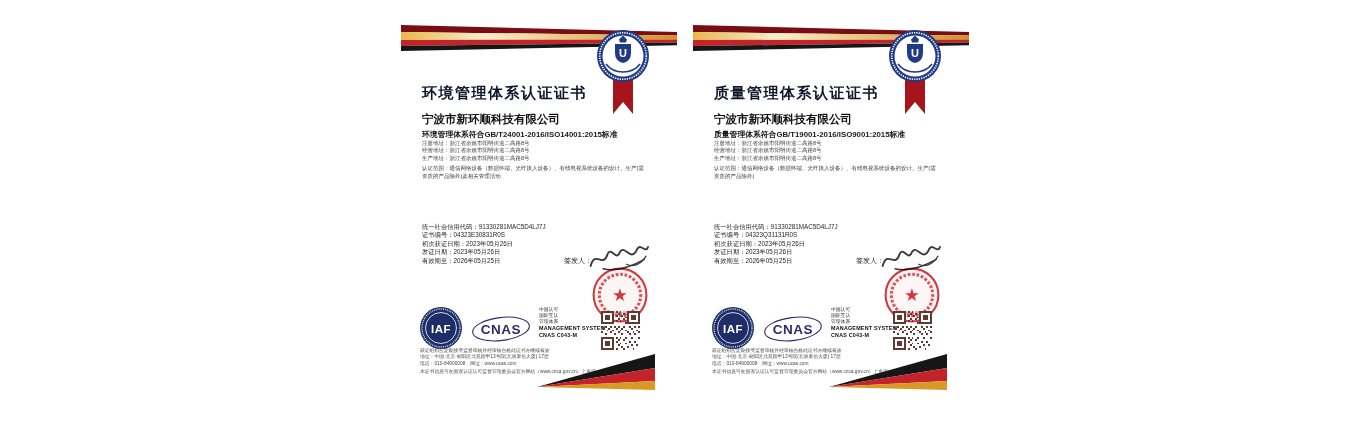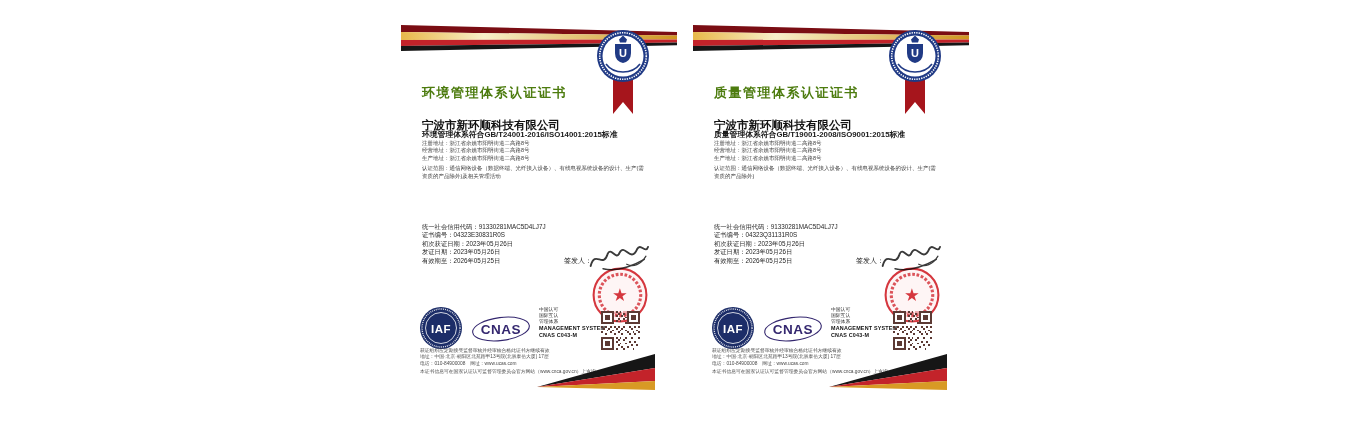--- a/index.html
+++ b/index.html
@@ -2,23 +2,23 @@
 <html><head>
 <meta charset="utf-8">
 <style>
   html,body{margin:0;padding:0;background:#fff;}
   .stage{position:relative;width:1370px;height:435px;background:#ffffff;overflow:hidden;
          font-family:"Liberation Sans",sans-serif;}
   .row{position:absolute;left:0;top:20px;width:1370px;display:flex;justify-content:center;gap:12px;}
   .cert{position:relative;width:280px;height:400px;background:#fff;}
   .band{position:absolute;left:2px;top:2px;width:276px;height:34px;}
   .medallion{position:absolute;left:194px;top:8px;width:60px;height:92px;}
-  .t-title{position:absolute;left:23px;top:64px;font-size:13px;font-weight:bold;
-           letter-spacing:1.5px;color:#4d7c0f;white-space:nowrap;}
-  .t-company{position:absolute;left:23px;top:98px;font-size:11.5px;font-weight:bold;color:#121212;white-space:nowrap;}
+  .t-title{position:absolute;left:23px;top:64px;font-size:15px;font-weight:bold;
+           letter-spacing:1.5px;color:#0f172a;white-space:nowrap;}
+  .t-company{position:absolute;left:23px;top:92px;font-size:11.5px;font-weight:bold;color:#121212;white-space:nowrap;}
   .t-standard{position:absolute;left:23px;top:108.5px;font-size:7.8px;font-weight:bold;color:#1a1a1a;white-space:nowrap;text-align:center;}
   .addrs{position:absolute;left:23px;top:120px;font-size:5.5px;color:#3b3b3b;line-height:7.4px;}
   .addrs .line{white-space:nowrap;}
   .scope{position:absolute;left:23px;top:145px;width:224px;font-size:5.5px;color:#3b3b3b;line-height:7.6px;}
   .codes{position:absolute;left:23px;top:203px;font-size:6.3px;color:#262626;line-height:8.4px;}
   .codes .line{white-space:nowrap;}
   .signer{position:absolute;left:165px;top:236px;font-size:7px;color:#262626;}
   .signature{position:absolute;left:187px;top:221px;width:66px;height:34px;}
   .seal{position:absolute;left:192px;top:246px;width:58px;height:58px;mix-blend-mode:multiply;}
   .iaf{position:absolute;left:20px;top:286px;width:44px;height:44px;}
@@ -187,21 +187,21 @@
       <circle cx="30" cy="28" r="23.3" fill="none" stroke="#ffffff" stroke-width="1.6" stroke-dasharray="1.3 1.1"></circle>
       <polygon points="26,11.5 30,7.5 34,11.5 33,14.5 27,14.5" fill="#203a85"></polygon>
       <path d="M22 16 h16 v9 q0 8 -8 10 q-8 -2 -8 -10 z" fill="#203a85"></path>
       <text x="30" y="29" font-size="11" font-weight="bold" fill="#ffffff" text-anchor="middle" font-family="Liberation Sans, sans-serif">U</text>
       <path d="M13 36 q6 8 17 8" fill="none" stroke="#203a85" stroke-width="1.6"></path>
       <path d="M47 36 q-6 8 -17 8" fill="none" stroke="#203a85" stroke-width="1.6"></path>
     </svg>
 
     <div class="t-title">质量管理体系认证证书</div>
     <div class="t-company">宁波市新环顺科技有限公司</div>
-    <div class="t-standard">质量管理体系符合GB/T19001-2008/ISO9001:2015标准</div>
+    <div class="t-standard">质量管理体系符合GB/T19001-2016/ISO9001:2015标准</div>
 
     <div class="addrs">
       <div class="line"><span>注册地址：</span><span>浙江省余姚市阳明街道二高路8号</span></div>
       <div class="line"><span>经营地址：</span><span>浙江省余姚市阳明街道二高路8号</span></div>
       <div class="line"><span>生产地址：</span><span>浙江省余姚市阳明街道二高路8号</span></div>
     </div>
 
     <div class="scope"><span>认证范围：</span><span>通信网络设备（数据终端、光纤接入设备）、有线电视系统设备的设计、生产(需资质的产品除外)</span></div>
 
     <div class="codes">

